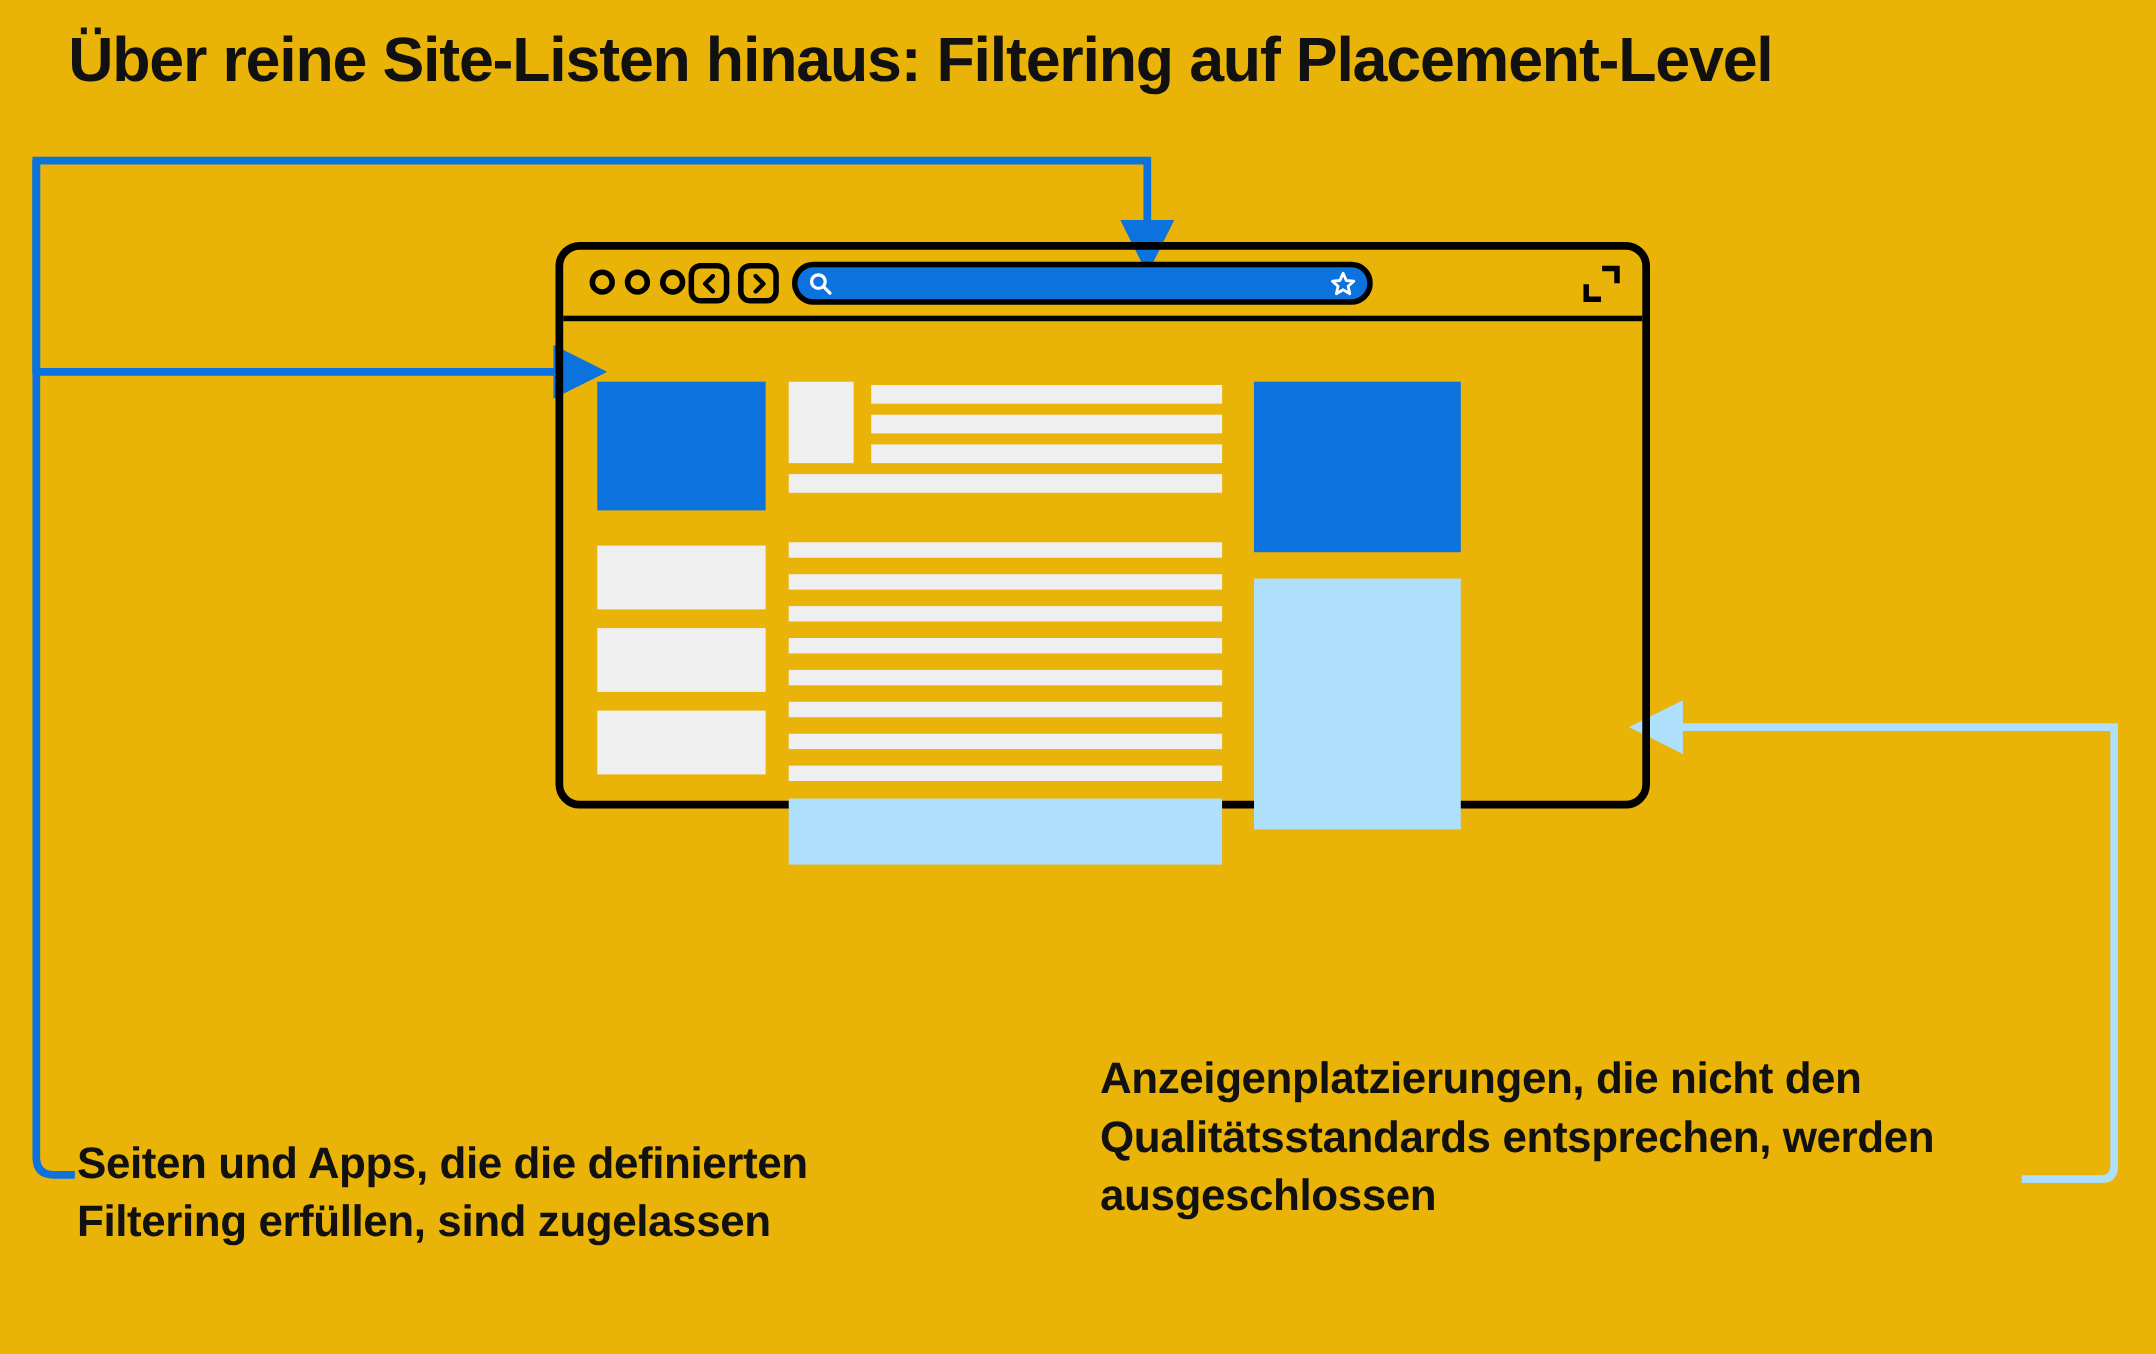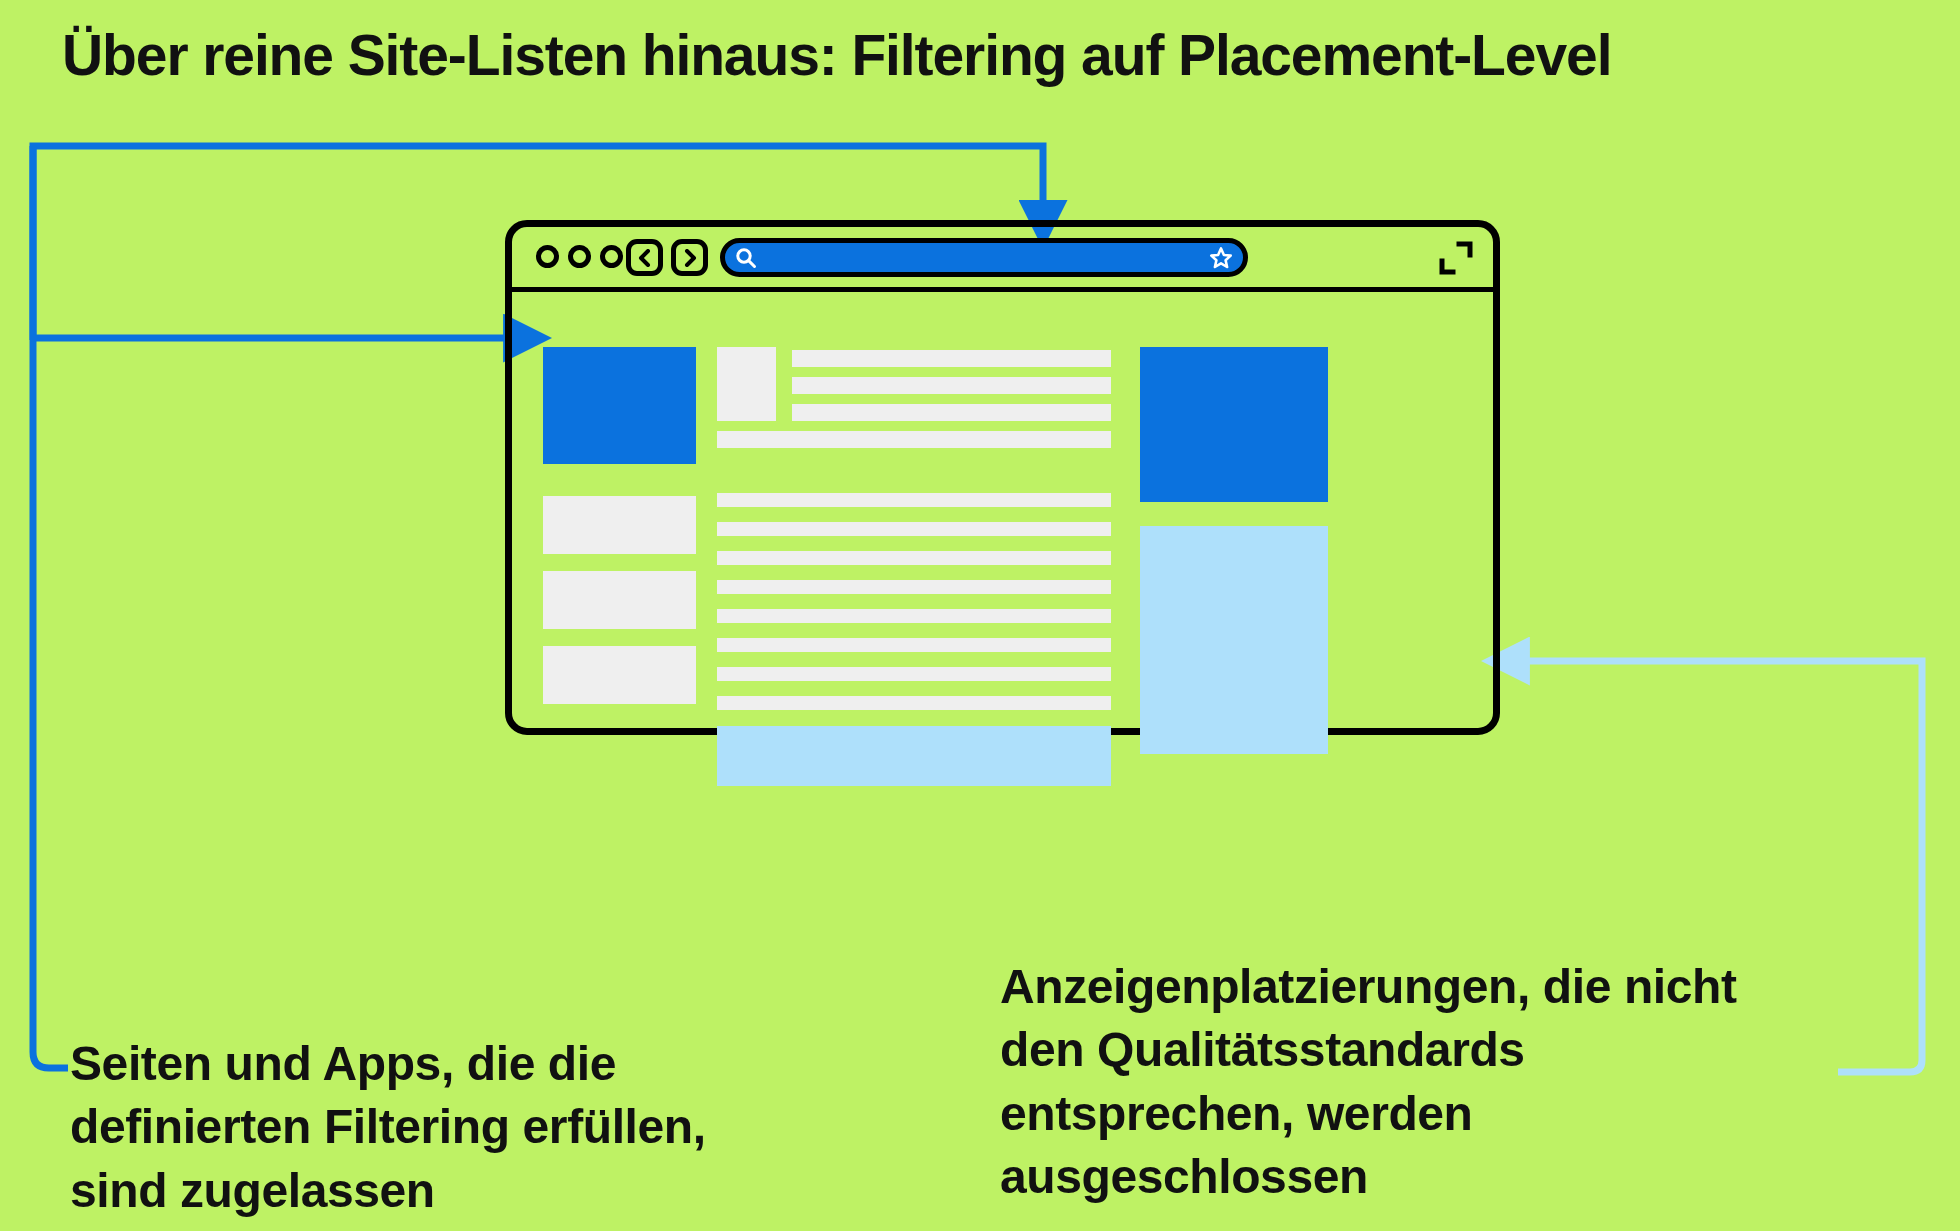--- a/index.html
+++ b/index.html
@@ -7,21 +7,21 @@
     padding: 0;
     background: #ffffff;
   }
   body {
     font-family: "Liberation Sans", sans-serif;
   }
   #stage {
     position: relative;
     width: 1960px;
     height: 1231px;
-    background: #bef264;
+    background: #eab308;
     overflow: hidden;
   }
 
   
   #page-title {
     position: absolute;
     left: 62px;
     top: 22px;
     width: 1850px;
     font-size: 57px;
@@ -133,21 +133,21 @@
     position: absolute;
     box-sizing: border-box;
   }
   .c-blue  { background: #0B72DE; }
   .c-light { background: #AEE0FB; }
   .c-gray  { background: #EFEFEF; }
 
   
   .caption {
     position: absolute;
-    font-size: 48px;
+    font-size: 40px;
     font-weight: 600;
     line-height: 1.32;
     color: #111111;
     letter-spacing: -0.4px;
   }
   #caption-left  { left: 70px;  top: 1032px; width: 720px; }
   #caption-right { left: 1000px; top: 955px;  width: 830px; }
 </style>
 </head>
 <body>

